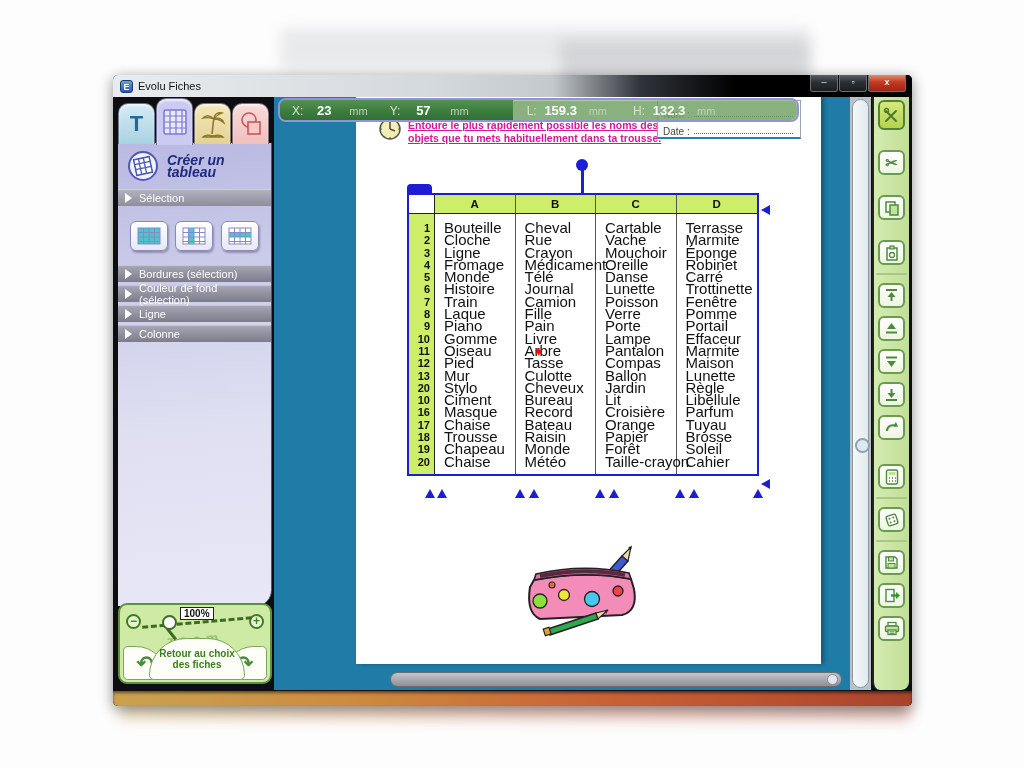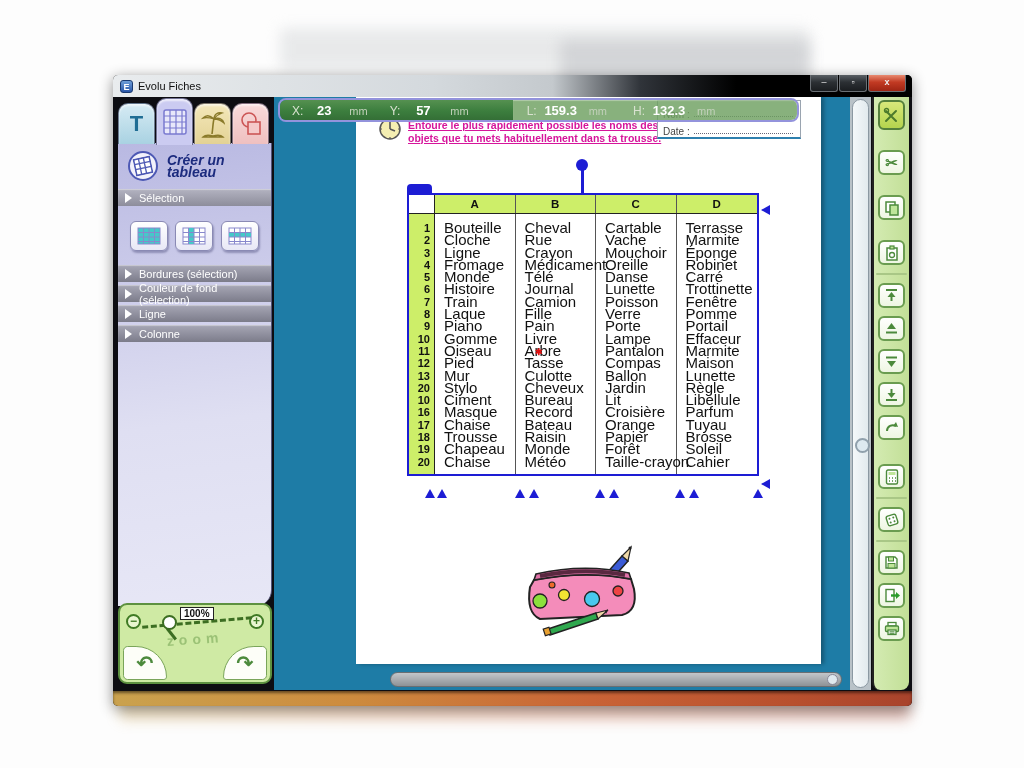--- a/index.html
+++ b/index.html
@@ -279,20 +279,21 @@
         <div class="zp-stick"></div>
         <div class="zp-knob"></div>
         <div class="zp-val">100%</div>
         <div class="zp-word">zoom</div>
         <div class="zp-bubble zp-back">
           <span class="glyph" style="font-size:20px">↶</span>
         </div>
         <div class="zp-bubble zp-fwd">
           <span class="glyph" style="font-size:20px">↷</span>
         </div>
+        <div class="zp-retour">Retour au choix des fiches</div>
       </div>
     </div>
 
     <div class="main">
       <div class="page">
 
         <svg class="clock" width="24" height="24" viewBox="0 0 24 24">
           <circle cx="12" cy="12" r="10" fill="#f4eeb2" stroke="#555" stroke-width="1.5"></circle>
           <path d="M12 12L12 5M12 12L17 14" stroke="#555" stroke-width="1.6"></path>
           <path d="M12 2v2M12 20v2M2 12h2M20 12h2" stroke="#555" stroke-width="1.2"></path>

